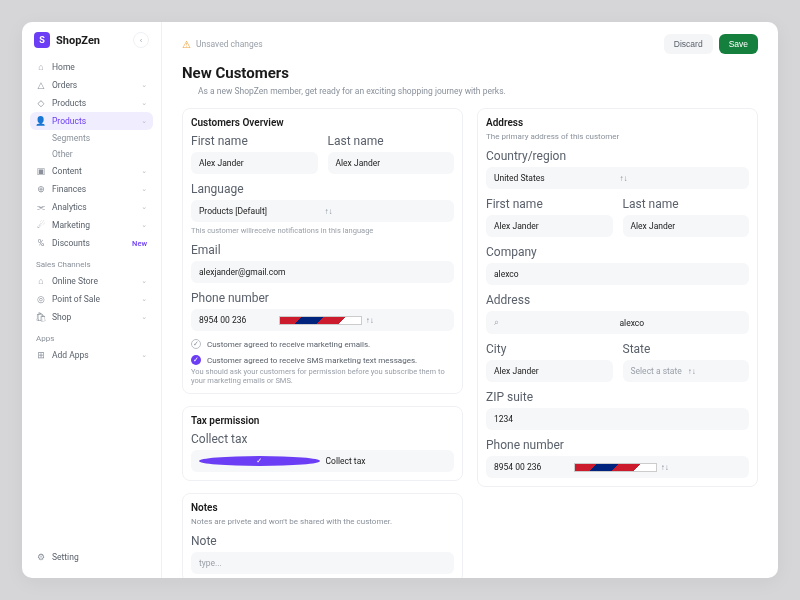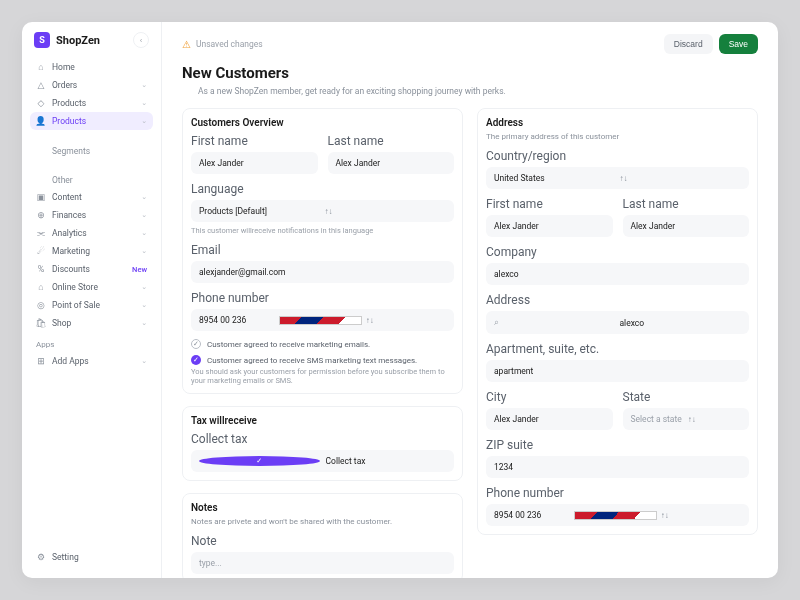--- a/index.html
+++ b/index.html
@@ -10,21 +10,21 @@
   .brand { display: flex; align-items: center; gap: 6px; padding: 0 12px 10px 12px; }
   .brand-logo { width: 16px; height: 16px; background: #6b3df5; color: #fff; border-radius: 4px; display: flex; align-items: center; justify-content: center; font-weight: 700; font-size: 9px; }
   .brand-name { font-weight: 700; font-size: 11px; }
   .collapse-btn { margin-left: auto; width: 16px; height: 16px; border: 1px solid #eef0f3; border-radius: 50%; display: flex; align-items: center; justify-content: center; color: #9aa0a9; font-size: 8px; }
   .nav { flex: 1; overflow-y: auto; padding: 0 8px; }
   .nav-item { display: flex; align-items: center; gap: 6px; padding: 4px 6px; border-radius: 6px; color: #5a616b; cursor: pointer; font-size: 8.5px; }
   .nav-item .chev { margin-left: auto; color: #b8bdc5; font-size: 7px; }
   .nav-item .ico { width: 10px; height: 10px; display: inline-flex; align-items: center; justify-content: center; font-size: 9px; color: #8a919b; }
   .nav-item.active { background: #f0edff; color: #6b3df5; }
   .nav-item.active .ico { color: #6b3df5; }
-  .nav-sub { padding-left: 22px; color: #8a919b; font-size: 8.5px; padding-top: 16px; padding-bottom: 3px; cursor: pointer; }
+  .nav-sub { padding-left: 22px; color: #8a919b; font-size: 8.5px; padding-top: 3px; padding-bottom: 3px; cursor: pointer; }
   .nav-section { font-size: 8px; color: #8a919b; padding: 8px 6px 3px 6px; }
   .badge-new { color: #6b3df5; font-size: 7.5px; margin-left: auto; font-weight: 500; }
   .sidebar-footer { padding: 6px 14px; }
   
   .main { flex: 1; padding: 12px 20px; overflow-y: auto; }
   .topbar { display: flex; align-items: center; margin-bottom: 10px; }
   .unsaved { display: flex; align-items: center; gap: 5px; color: #9aa0a9; font-size: 8.5px; }
   .warn-ico { color: #f0a33f; font-size: 10px; }
   .top-actions { margin-left: auto; display: flex; gap: 6px; }
   .btn { padding: 5px 10px; border-radius: 6px; font-size: 8.5px; border: none; cursor: pointer; }
@@ -105,20 +105,21 @@
           <span class="ico">☄</span>
           <span>Marketing</span>
           <span class="chev">⌄</span>
         </div>
       <div class="nav-item">
           <span class="ico">%</span>
           <span>Discounts</span>
           <span class="badge-new">New</span>
         </div>
 
+      <div class="nav-section">Sales Channels</div>
       <div class="nav-item">
           <span class="ico">⌂</span>
           <span>Online Store</span>
           <span class="chev">⌄</span>
         </div>
       <div class="nav-item">
           <span class="ico">◎</span>
           <span>Point of Sale</span>
           <span class="chev">⌄</span>
         </div>
@@ -205,21 +206,21 @@
             <span>Customer agreed to receive marketing emails.</span>
           </div>
           <div class="consent">
             <span class="chk chk-fill">✓</span>
             <span>Customer agreed to receive SMS marketing text messages.</span>
           </div>
           <div class="hint" style="margin-top:2px">You should ask your customers for permission before you subscribe them to your marketing emails or SMS.</div>
         </div>
 
         <div class="card">
-          <div class="card-title">Tax willreceive</div>
+          <div class="card-title">Tax permission</div>
           <div class="field">
             <label class="label">Collect tax</label>
             <div class="input">
               <span class="chk chk-fill" style="margin-right:6px">✓</span>
               <span>Collect tax</span>
             </div>
           </div>
         </div>
 
         <div class="card">
@@ -266,26 +267,20 @@
                 <span>alexco</span>
               </div>
           </div>
           <div class="field">
             <label class="label">Address</label>
             <div class="input">
                 <span class="search-ico">⌕</span>
                 <span>alexco</span>
               </div>
           </div>
-          <div class="field">
-            <label class="label">Apartment, suite, etc.</label>
-            <div class="input">
-                <span>apartment</span>
-              </div>
-          </div>
           <div class="row2">
             <div class="field">
               <label class="label">City</label>
               <div class="input">
                   <span>Alex Jander</span>
                 </div>
             </div>
             <div class="field">
               <label class="label">State</label>
               <div class="input">

